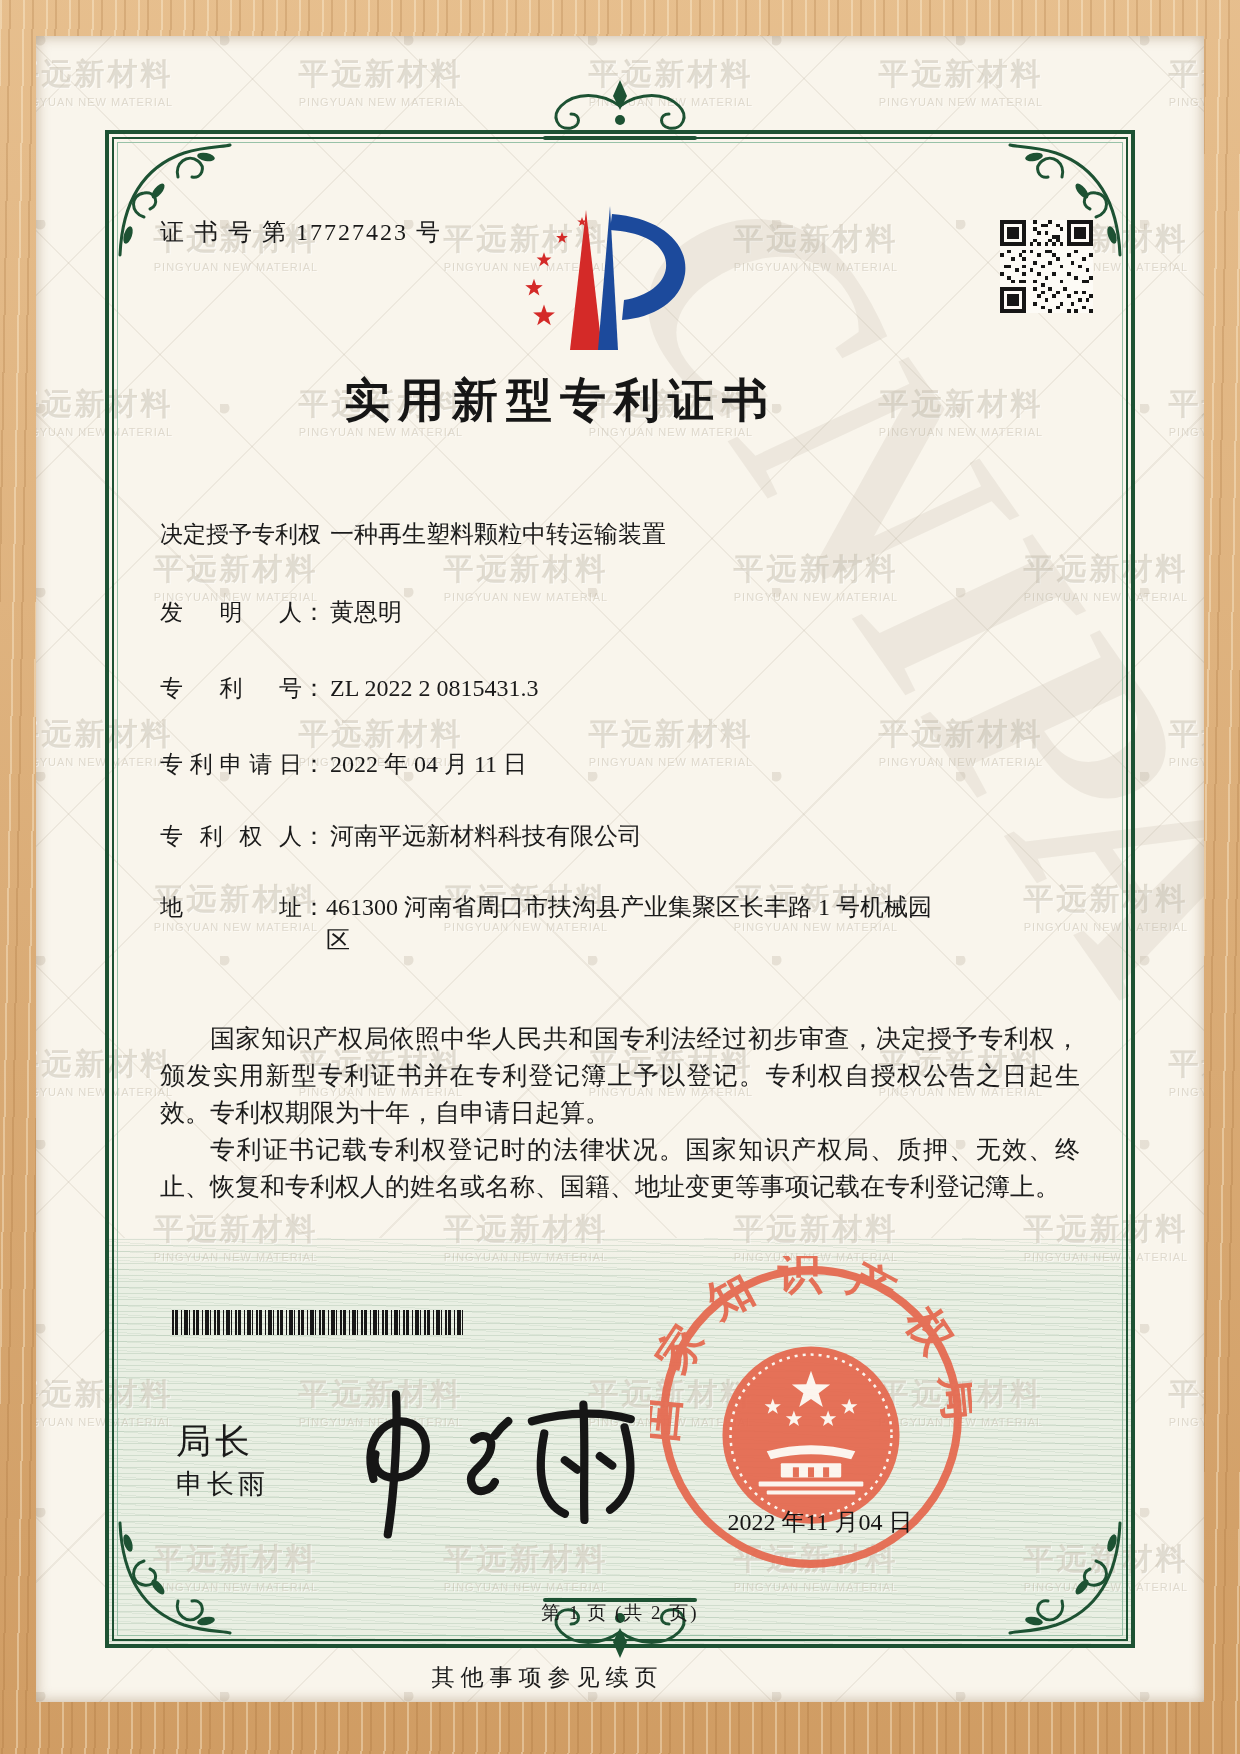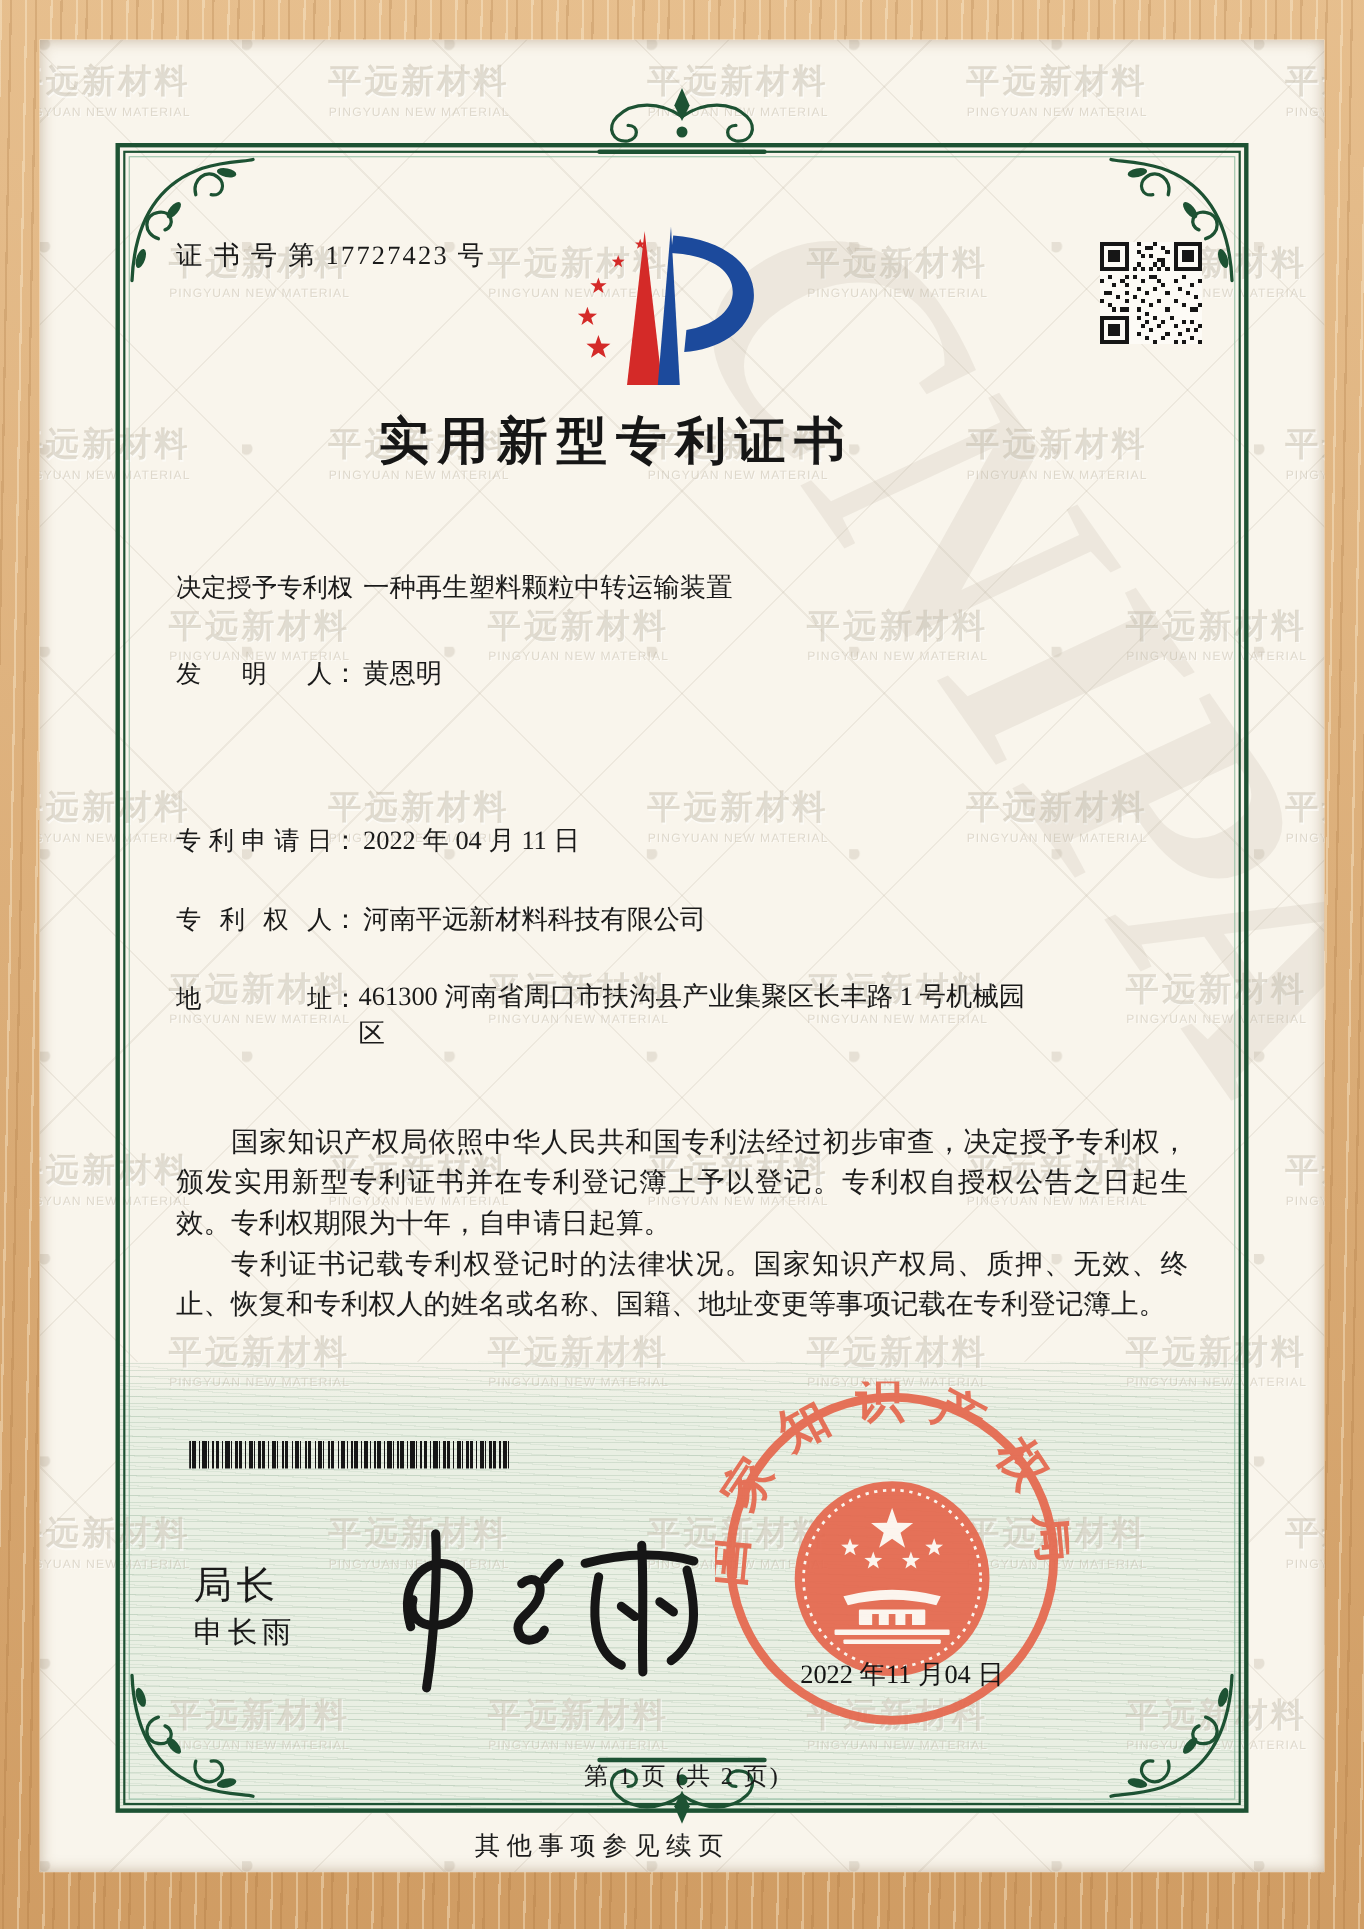--- a/index.html
+++ b/index.html
@@ -61,21 +61,21 @@
     background:repeating-linear-gradient(90deg,#161616 0 2px,transparent 2px 3px,#161616 3px 6px,
       transparent 6px 9px,#161616 9px 10px,transparent 10px 12px,#161616 12px 16px,
       transparent 16px 17px,#161616 17px 18px,transparent 18px 21px);}
   .sig-title{position:absolute;left:140px;top:1382px;font-size:35px;letter-spacing:4px;color:#1a1a1a;}
   .sig-name{position:absolute;left:140px;top:1430px;font-size:27px;letter-spacing:4px;color:#1a1a1a;}
   .sig-svg{position:absolute;left:294px;top:1344px;}
   .seal{position:absolute;left:614px;top:1220px;z-index:5;opacity:.93;mix-blend-mode:multiply;}
   .seal-date{position:absolute;left:664px;top:1470px;width:240px;text-align:center;z-index:6;
     font-size:24px;color:#141414;}
   .page-no{position:absolute;left:69px;top:1564px;width:1030px;text-align:center;
-    font-size:22px;letter-spacing:2px;color:#1b1b1b;}
+    font-size:19px;letter-spacing:2px;color:#1b1b1b;}
   .cont-note{position:absolute;left:0;top:1626px;width:1023px;text-align:center;
     font-size:23px;letter-spacing:6px;color:#1b1b1b;}
 </style>
 </head>
 <body>
 
 <div class="frame"></div>
 
 <div class="paper">
 
@@ -386,20 +386,23 @@
       </g>
     </svg>
 
     <div class="title">实用新型专利证书</div>
 
     <div class="frow" style="top:482px">
       <span class="flabel">决定授予专利权</span><span class="fcolon"></span><span class="fval">一种再生塑料颗粒中转运输装置</span>
     </div>
     <div class="frow" style="top:560px">
       <span class="flabel">发明人</span><span class="fcolon"></span><span class="fval">黄恩明</span>
+    </div>
+    <div class="frow" style="top:636px">
+      <span class="flabel">专利号</span><span class="fcolon"></span><span class="fval">ZL 2022 2 0815431.3</span>
     </div>
     <div class="frow" style="top:712px">
       <span class="flabel">专利申请日</span><span class="fcolon"></span><span class="fval">2022 年 04 月 11 日</span>
     </div>
     <div class="frow" style="top:784px">
       <span class="flabel">专利权人</span><span class="fcolon"></span><span class="fval">河南平远新材料科技有限公司</span>
     </div>
     <div class="frow" style="top:855px">
       <span class="flabel">地址</span><span class="fcolon"></span><span class="addr-val"><span>461300 河南省周口市扶沟县产业集聚区长丰路 1 号机械园</span><br><span>区</span></span>
     </div>

